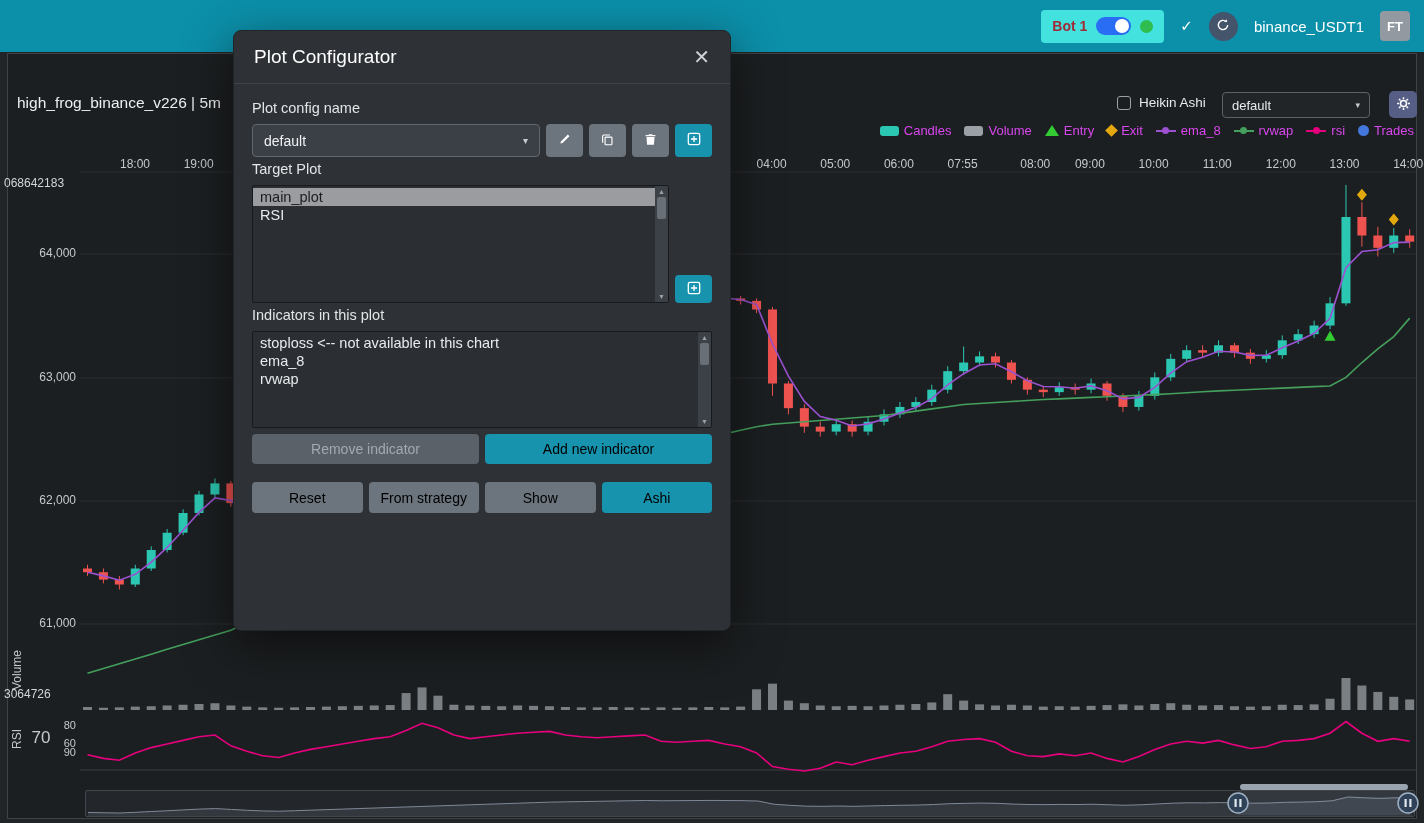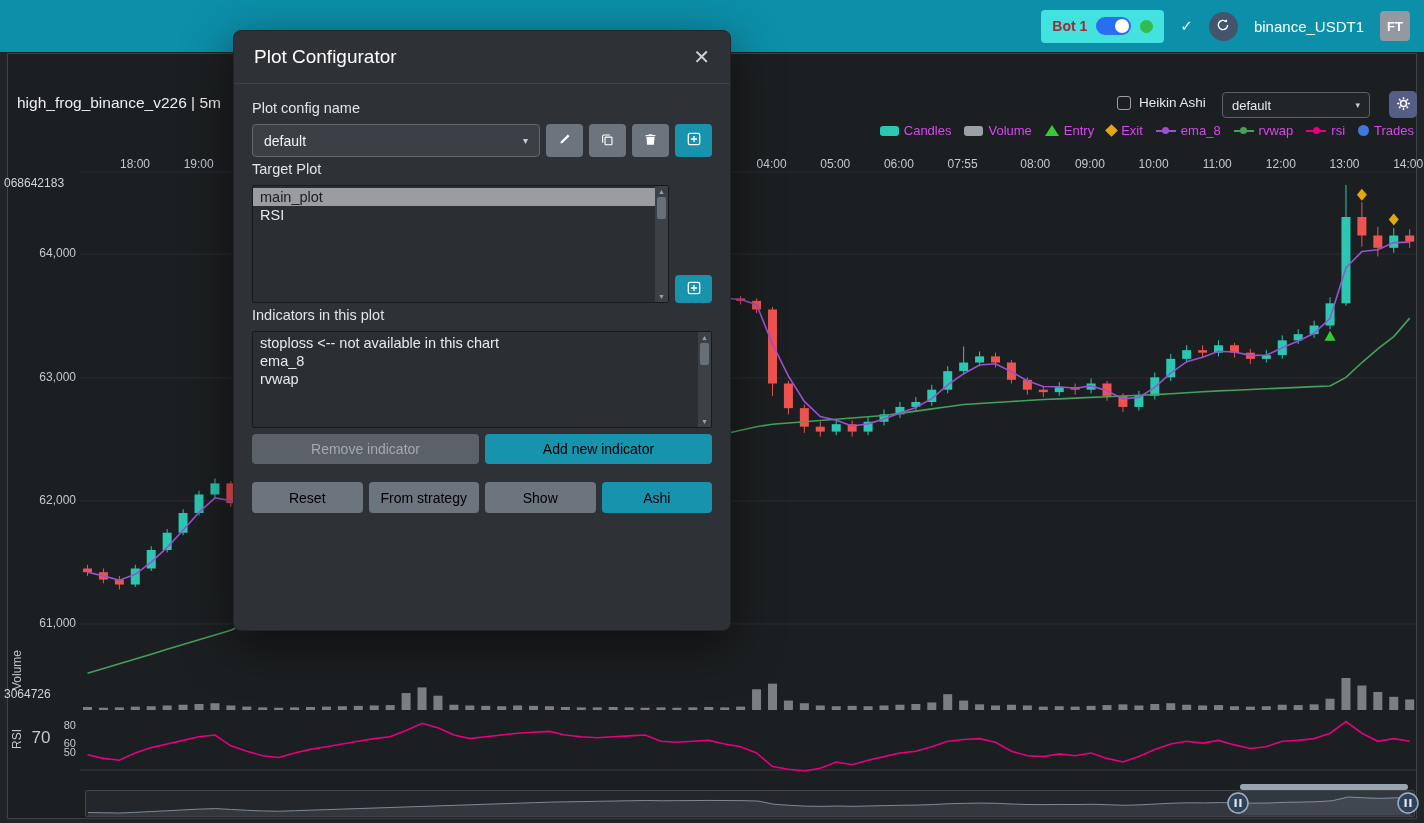--- a/index.html
+++ b/index.html
@@ -381,21 +381,21 @@
     <div class="axlab" style="left: 1256.88px; top: 157px; width: 48px; text-align: center;">12:00</div>
     <div class="axlab" style="left: 1320.54px; top: 157px; width: 48px; text-align: center;">13:00</div>
     <div class="axlab" style="left: 1384.2px; top: 157px; width: 48px; text-align: center;">14:00</div>
     <div class="axlab" style="left: 6px; top: 246px; width: 70px; text-align: right;">64,000</div>
     <div class="axlab" style="left: 6px; top: 370px; width: 70px; text-align: right;">63,000</div>
     <div class="axlab" style="left: 6px; top: 493px; width: 70px; text-align: right;">62,000</div>
     <div class="axlab" style="left: 6px; top: 616px; width: 70px; text-align: right;">61,000</div>
     <div class="axlab" style="left: 6px; top: 719px; width: 70px; text-align: right; font-size: 11px;">80</div>
     <div class="axlab" style="left: 6px; top: 728px; width: 70px; text-align: center; font-size: 17px;">70</div>
     <div class="axlab" style="left: 6px; top: 737px; width: 70px; text-align: right; font-size: 11px;">60</div>
-    <div class="axlab" style="left: 6px; top: 746px; width: 70px; text-align: right; font-size: 11px;">50</div>
+    <div class="axlab" style="left: 6px; top: 746px; width: 70px; text-align: right; font-size: 11px;">90</div>
   </div>
 
 <div class="chart-title">high_frog_binance_v226 | 5m</div>
 <div class="heikin">
   <span class="cb"></span>
   <span class="hlabel">Heikin Ashi</span>
 </div>
 <div class="plot-sel">
   <span>default</span>
   <span class="chev">▾</span>

